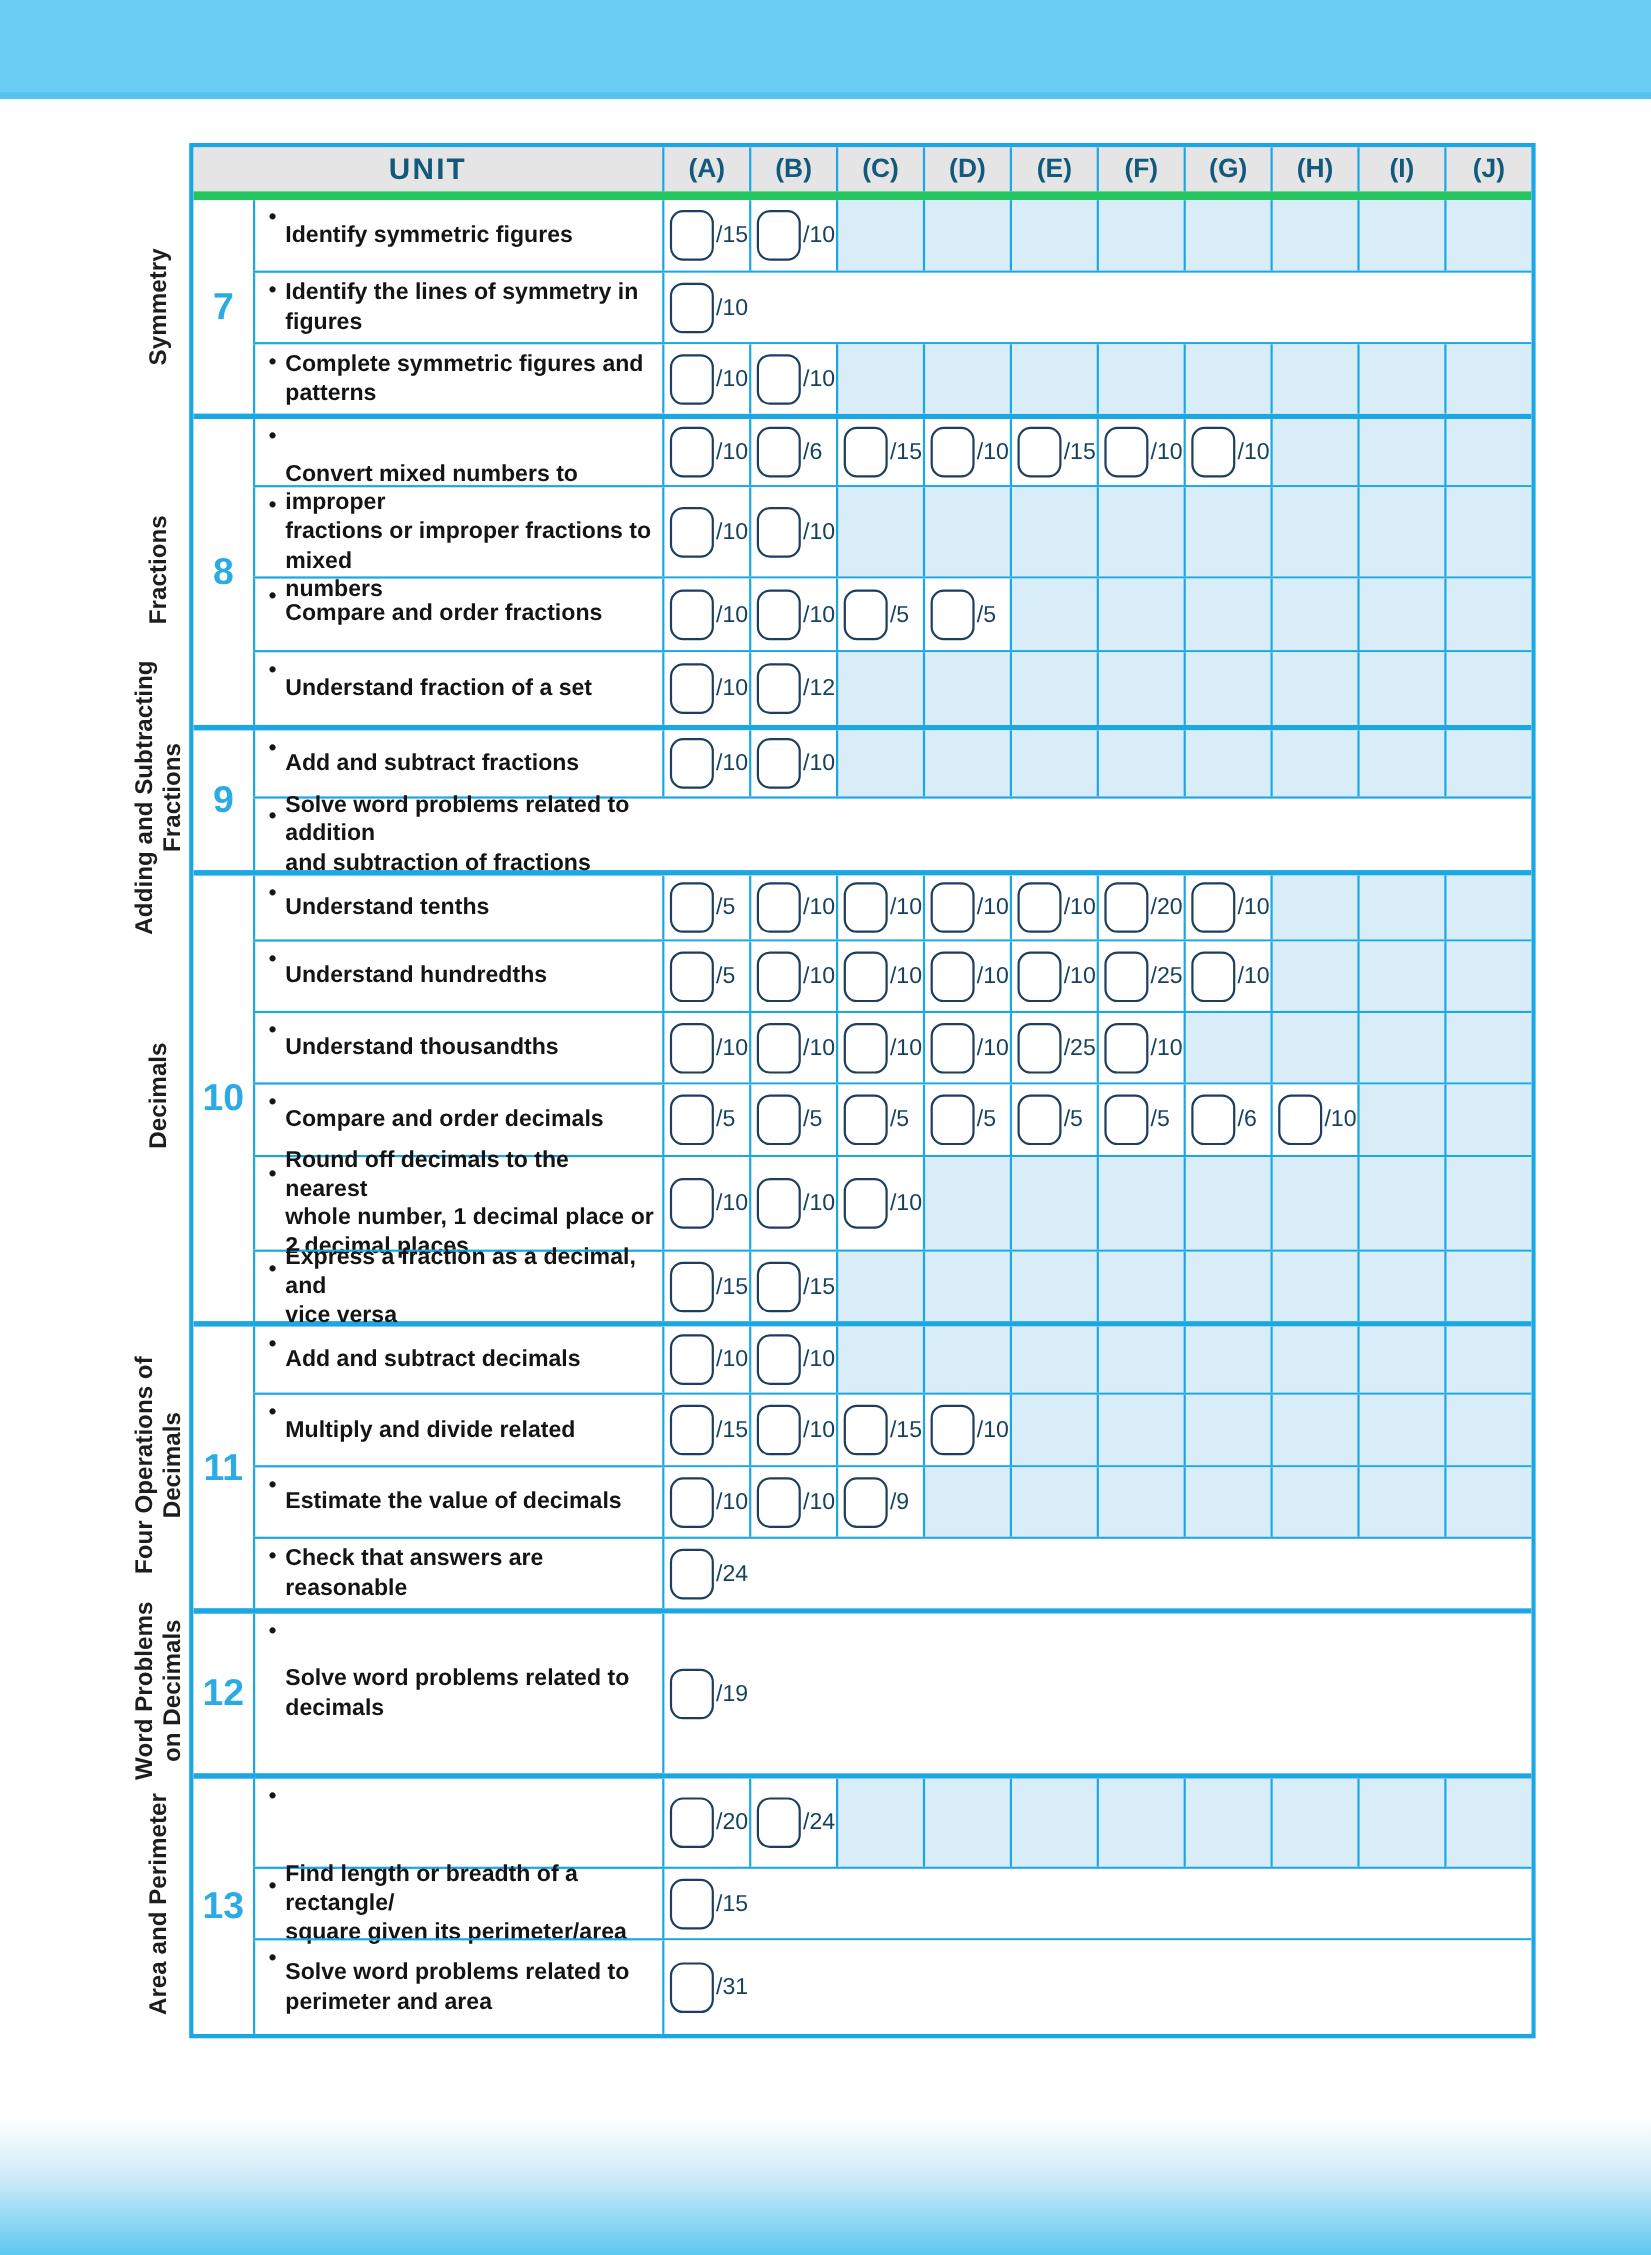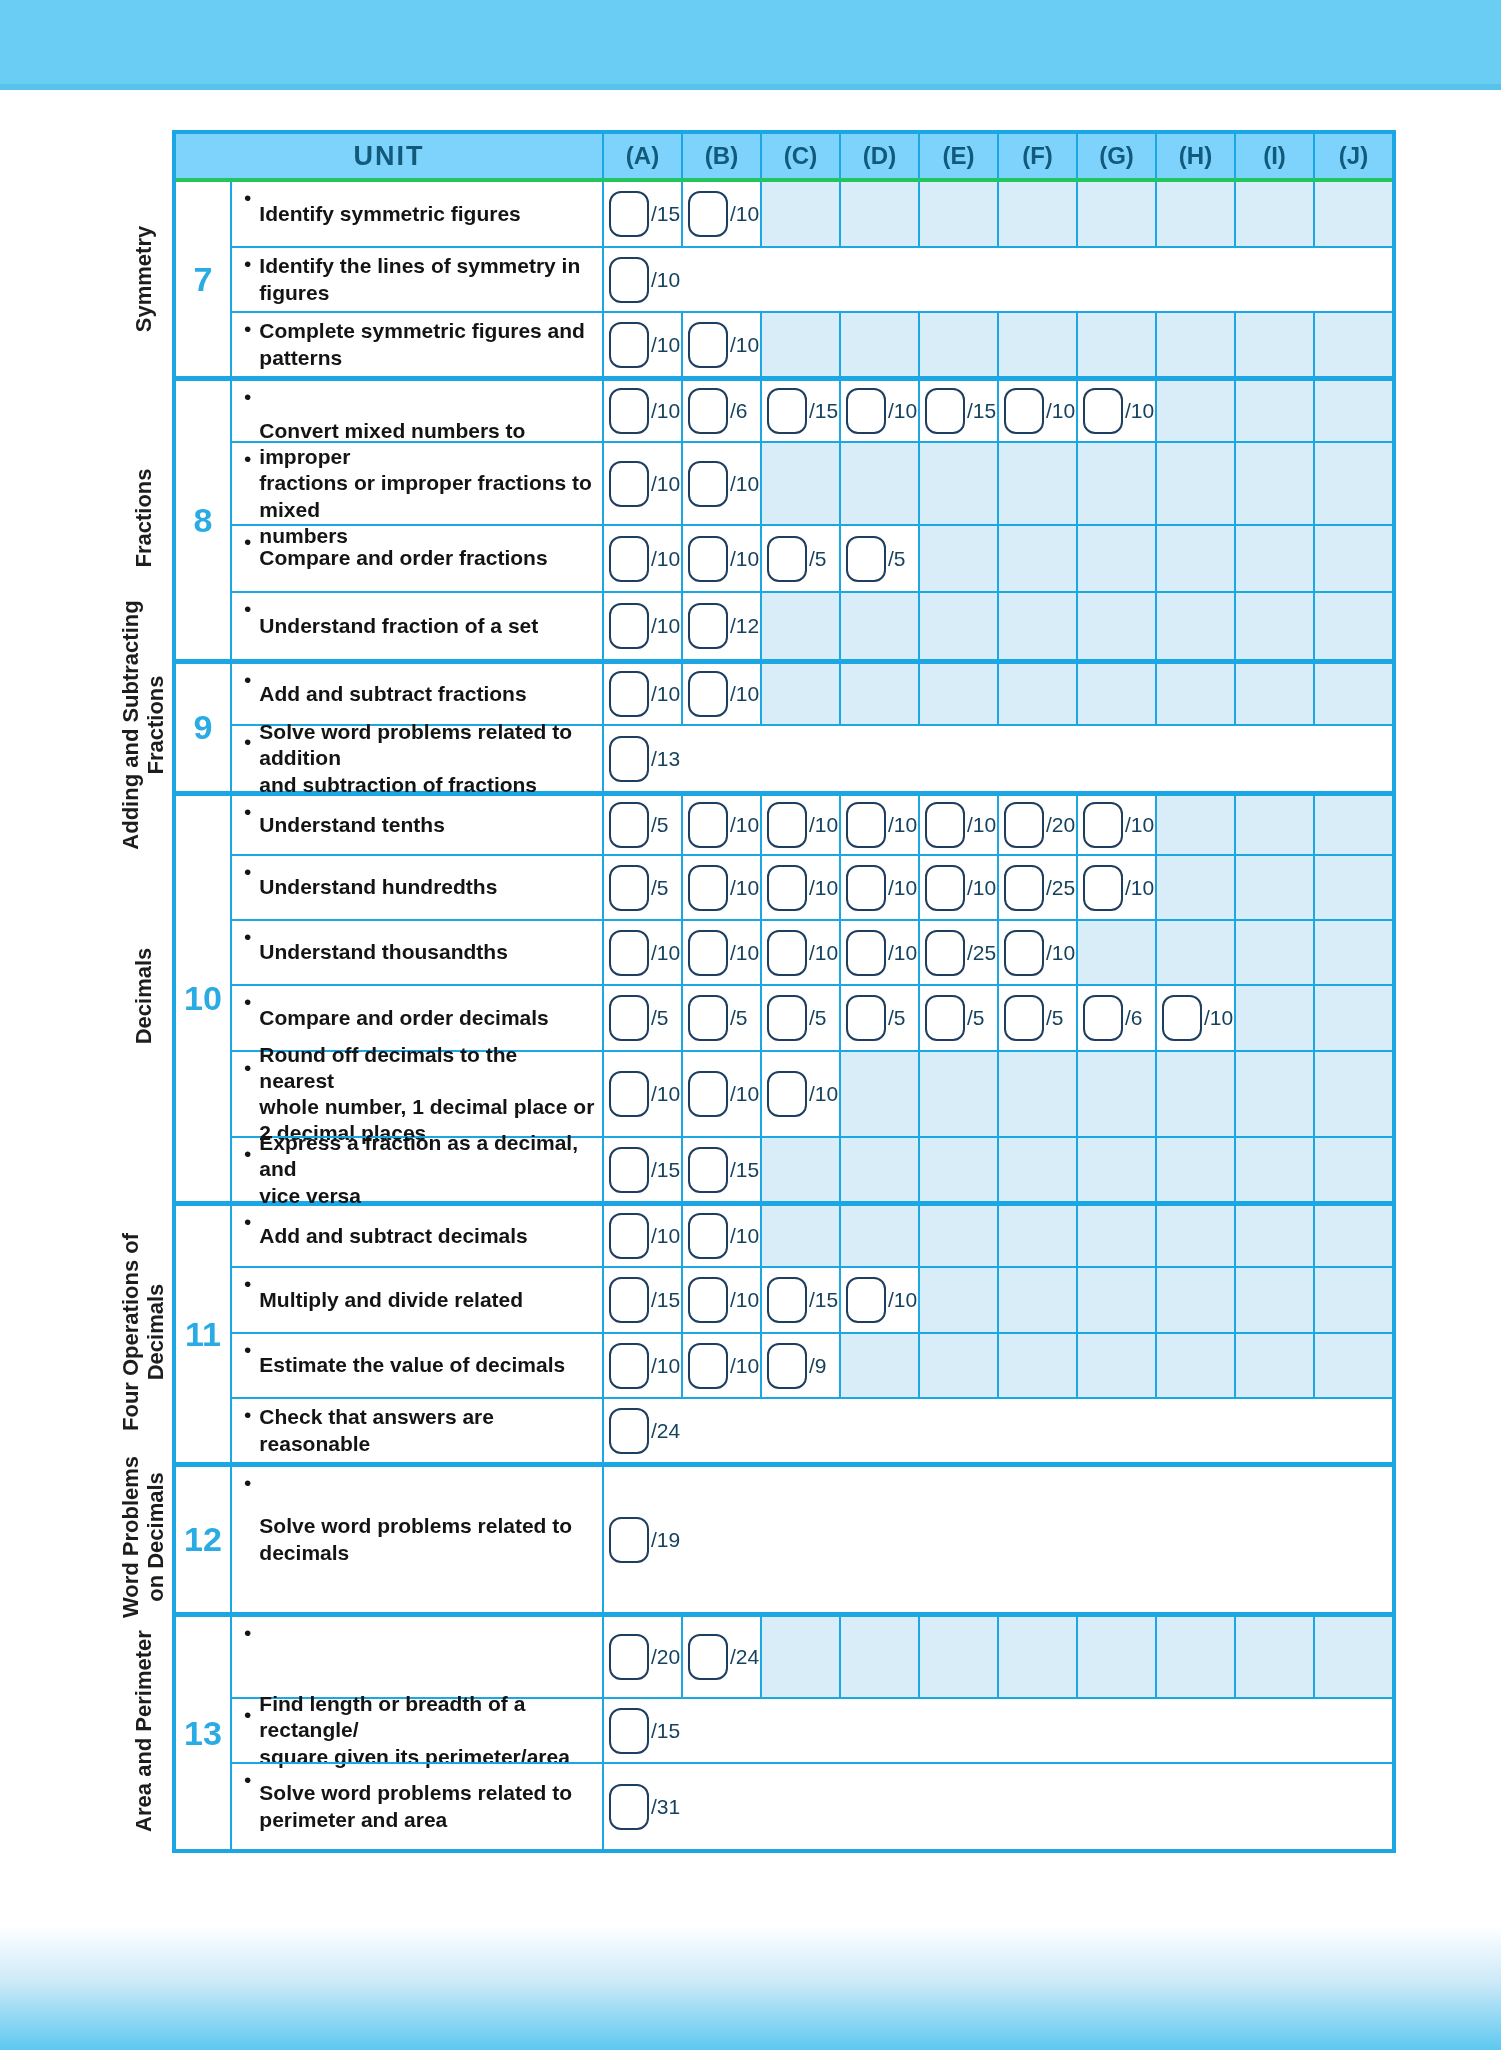--- a/index.html
+++ b/index.html
@@ -4,21 +4,21 @@
 <style>
   html,body{margin:0;padding:0;background:#fff;}
   .page{position:relative;width:1501px;height:2050px;background:#ffffff;overflow:hidden;
         font-family:"Liberation Sans",sans-serif;}
   .top-band{position:absolute;top:0;left:0;width:100%;height:84px;background:#6acdf3;
         border-bottom:6px solid #57c2ec;}
   .bottom-band{position:absolute;bottom:0;left:0;width:100%;height:125px;
         background:linear-gradient(180deg,rgba(255,255,255,0) 0%,#cdeaf8 45%,#5dc8f0 100%);}
   .table{position:absolute;left:172px;top:130px;width:1224px;border:4px solid #1ba7e3;
         box-sizing:border-box;background:#fff;}
-  .hdr{display:flex;height:48px;background:#7dd3fc;border-bottom:4px solid #22c55e;box-sizing:border-box;}
+  .hdr{display:flex;height:48px;background:#e5e5e5;border-bottom:8px solid #22c55e;box-sizing:border-box;}
   .hdr-unit{width:426px;display:flex;align-items:center;justify-content:center;
         font-weight:bold;font-size:27px;color:#125a7c;letter-spacing:2px;}
   .hdr-col{width:79px;box-sizing:border-box;border-left:2px solid #1ba7e3;display:flex;
         align-items:center;justify-content:center;font-weight:bold;font-size:24px;color:#125a7c;}
   .group{display:flex;border-top:5px solid #1ba7e3;box-sizing:border-box;background:#fff;}
   .group.first{border-top:none;}
   .unit-cell{width:54px;display:flex;align-items:center;justify-content:center;
         font-size:34px;font-weight:bold;color:#2aabe3;}
   .rows{flex:1;display:flex;flex-direction:column;}
   .row{display:flex;box-sizing:border-box;border-top:2px solid #1ba7e3;}
@@ -255,24 +255,20 @@
             <div class="cell off"></div>
             <div class="cell off"></div>
             <div class="cell off"></div>
           </div>
           <div class="row" style="height: 67px;">
             <div class="topic">
               <div class="b">•</div>
               <div class="topic-text">Solve word problems related to addition
 and subtraction of fractions</div>
             </div>
-            <div class="cell wide">
-              <div class="box"></div>
-              <div class="max">/13</div>
-            </div>
           </div>
         </div>
       </div>
       <div class="group">
         <div class="unit-cell">10</div>
         <div class="rows">
           <div class="row first" style="height: 58px;">
             <div class="topic">
               <div class="b">•</div>
               <div class="topic-text">Understand tenths</div>

